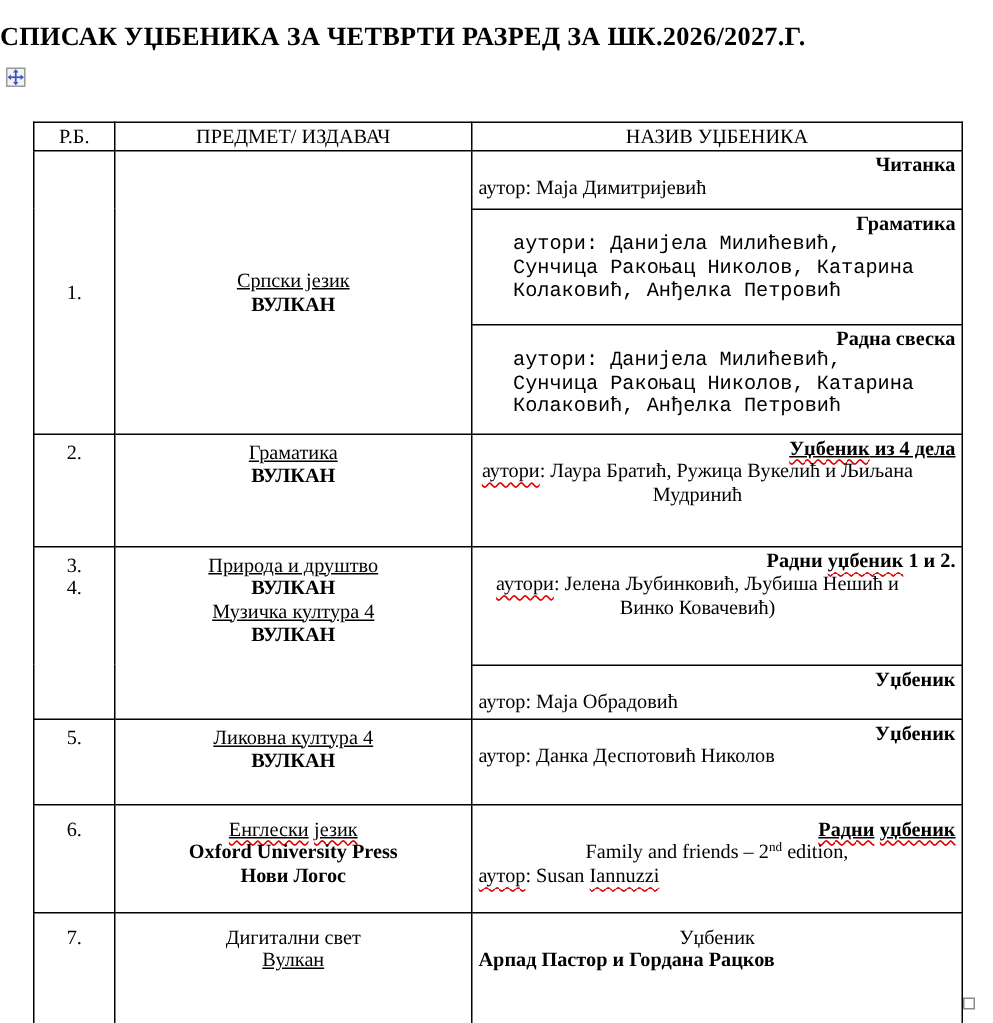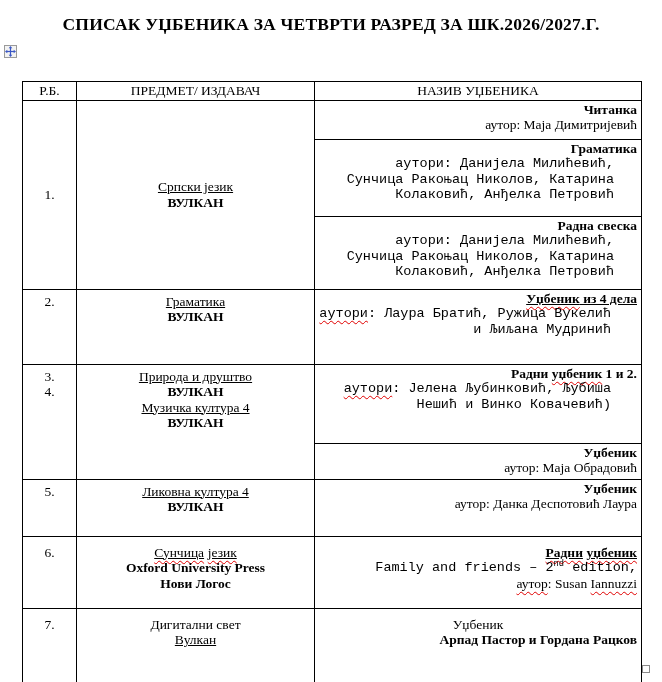--- a/index.html
+++ b/index.html
@@ -1,21 +1,21 @@
 <!DOCTYPE html>
 <html><head>
 <meta charset="utf-8">
 <style>
   html,body{margin:0;padding:0;}
   body{
     width:662px;height:682px;background:#ffffff;position:relative;overflow:hidden;
     font-family:"Liberation Serif","DejaVu Serif",serif;color:#000;
   }
   .doc-title{
-    position:absolute;top:14px;left:0;width:662px;text-align:center;
+    position:absolute;top:14px;left:0;width:662px;text-align:left;
     font-size:17.5px;font-weight:bold;white-space:nowrap;letter-spacing:.2px;
   }
   .move-handle{
     position:absolute;left:4px;top:45px;width:13px;height:13px;
     border:1px solid #9a9a9a;background:#f3f3f3;box-sizing:border-box;
     display:flex;align-items:center;justify-content:center;cursor:move;
   }
   .resize-handle{
     position:absolute;left:642px;top:665px;width:8px;height:8px;
     border:1px solid #8a8a8a;background:#fff;box-sizing:border-box;cursor:nwse-resize;
@@ -37,22 +37,22 @@
   .padtop4{padding-top:4px !important;}
   .b{font-weight:bold;}
   .u{text-decoration:underline;}
   .sq{
     text-decoration-line:underline;text-decoration-style:wavy;
     text-decoration-color:#e00000;text-decoration-thickness:1px;
     text-underline-offset:2.5px;
   }
   .u .sq{  }
   .bt{font-weight:bold;text-align:right;}
-  .au-c{text-align:right;}
-  .au-l{text-align:right;font-family:Liberation Mono, monospace;}
+  .au-c{text-align:left;}
+  .au-l{text-align:center;}
   .wrap270{max-width:272px;margin:0 auto;font-family:Liberation Mono, monospace;}
   .wrap290{max-width:292px;}
   .gapL{margin-left:0.27em;}
   sup{font-size:0.65em;line-height:0;margin-top:42px;}
   .arrow-svg{display:block;}
 </style>
 </head>
 <body>
 
 <div class="doc-title">СПИСАК УЏБЕНИКА ЗА ЧЕТВРТИ РАЗРЕД ЗА ШК.2026/2027.Г.</div>
@@ -146,28 +146,28 @@
   </tr>
 
   <tr style="height:57px">
     <td class="cnum padtop4">5.</td>
     <td class="csub padtop4">
       <div><span class="u">Ликовна култура 4</span></div>
       <div class="b">ВУЛКАН</div>
     </td>
     <td class="cbook">
       <div class="bt">Уџбеник</div>
-      <div class="au-c">аутор: Данка Деспотовић Лаура</div>
+      <div class="au-c">аутор: Данка Деспотовић Николов</div>
     </td>
   </tr>
 
   <tr style="height:72px">
     <td class="cnum padtop">6.</td>
     <td class="csub padtop">
-      <div><span class="u"><span class="sq">Сунчица</span><span class="sq gapL">језик</span></span></div>
+      <div><span class="u"><span class="sq">Енглески</span><span class="sq gapL">језик</span></span></div>
       <div class="b">Oxford University Press</div>
       <div class="b">Нови Логос</div>
     </td>
     <td class="cbook padtop">
       <div class="bt"><span class="u"><span class="sq">Радни</span><span class="sq gapL">уџбеник</span></span></div>
       <div class="au-l"><span>Family and friends – 2</span><sup>nd</sup><span> edition,</span></div>
       <div class="au-c"><span class="u sq">аутор</span><span>: Susan </span><span class="u sq">Iannuzzi</span></div>
     </td>
   </tr>
 

